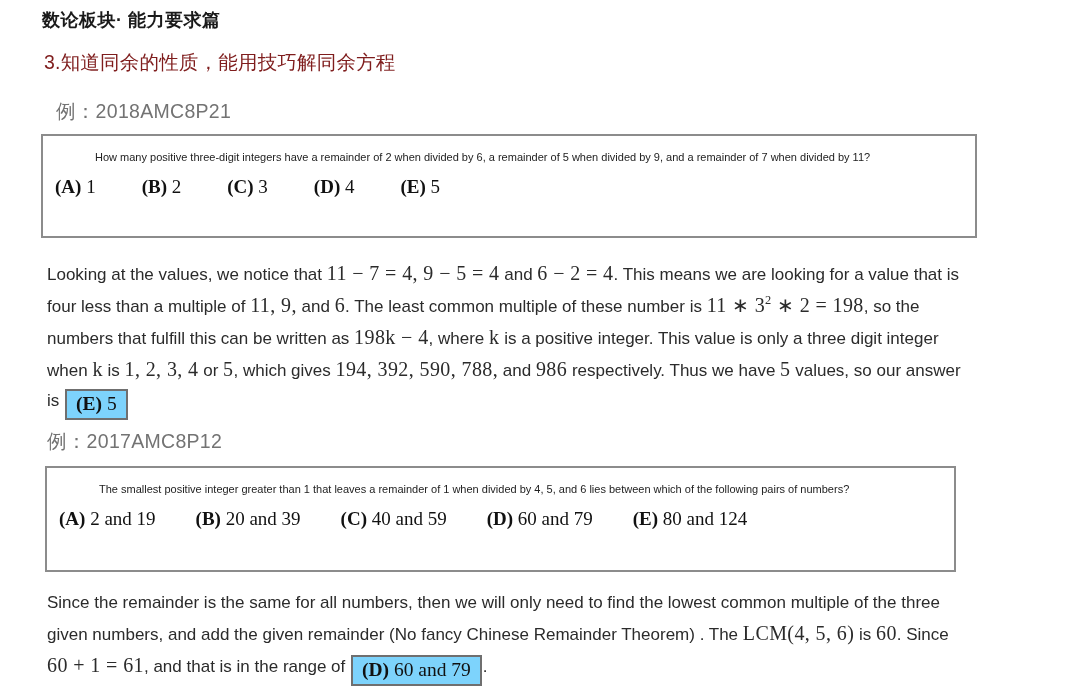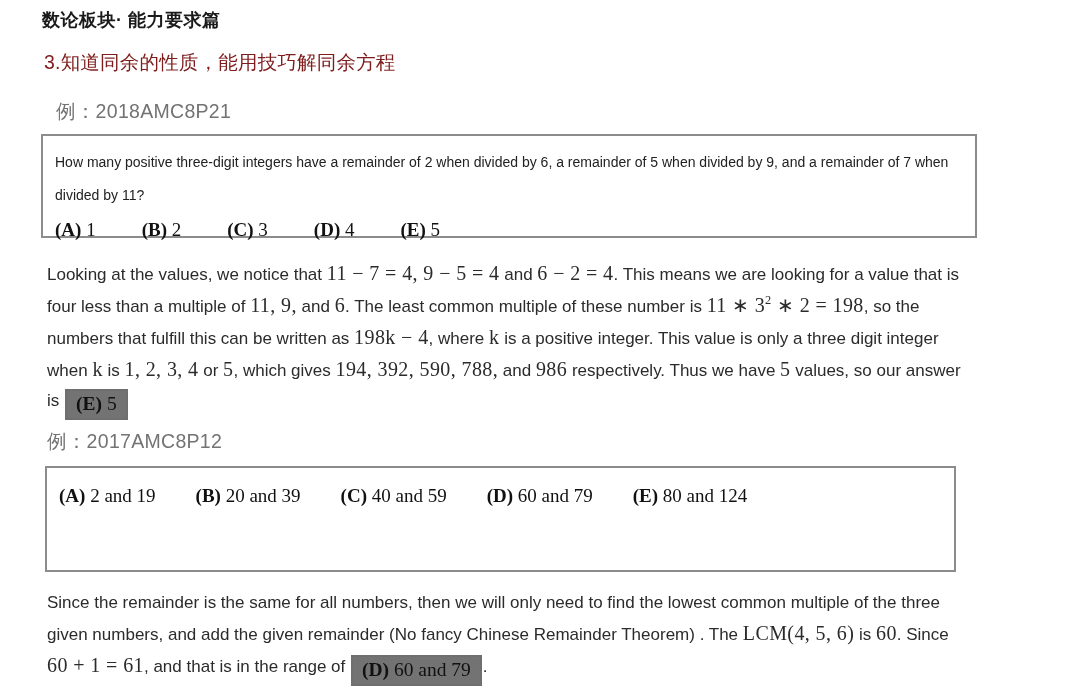--- a/index.html
+++ b/index.html
@@ -60,24 +60,25 @@
     position: absolute;
     box-sizing: border-box;
     border: 2px solid #8c8c8c;
     background: #ffffff;
     padding: 10px 12px 8px 12px;
   }
   #box1 { left: 41px; top: 134px; width: 936px; height: 104px; }
   #box2 { left: 45px; top: 466px; width: 911px; height: 106px; }
 
   .prob-text {
-    font-size: 14px;
-    line-height: 33px;
+    font-size: 11px;
+    line-height: 23px;
     color: #222222;
     font-family: "Liberation Sans", sans-serif;
+    margin-left: 40px;
   }
   .choices-row {
     margin-top: 7px;
     font-family: "Liberation Serif", serif;
     font-size: 19px;
     color: #111111;
     white-space: nowrap;
   }
   .choice {
     display: inline-block;
@@ -111,21 +112,21 @@
     letter-spacing: 0.4px;
   }
   sup.exp {
     font-size: 0.62em;
     vertical-align: super;
     line-height: 0;
   }
   .boxed-answer {
     display: inline-block;
     border: 2px solid #6f6f6f;
-    background: #737373;
+    background: #7dd3fc;
     padding: 1px 9px 2px 9px;
     font-family: "Liberation Serif", serif;
     font-size: 19.5px;
     line-height: 24px;
     color: #111111;
     vertical-align: -4px;
     margin: 0 1px;
   }
   .boxed-answer .lbl { font-weight: bold; }
   .nowrap { white-space: nowrap; }
@@ -145,20 +146,21 @@
     <div class="choices-row">
       <span class="choice"><span class="lbl">(A)</span> <span class="val">1</span></span><span class="choice"><span class="lbl">(B)</span> <span class="val">2</span></span><span class="choice"><span class="lbl">(C)</span> <span class="val">3</span></span><span class="choice"><span class="lbl">(D)</span> <span class="val">4</span></span><span class="choice"><span class="lbl">(E)</span> <span class="val">5</span></span>
     </div>
   </div>
 
   <div class="solution" id="sol1"><span>Looking at the values, we notice that </span><span class="m nowrap">11 − 7 = 4, 9 − 5 = 4</span><span> and </span><span class="m nowrap">6 − 2 = 4</span><span>. This means we are looking for a value that is four less than a multiple of </span><span class="m nowrap">11, 9,</span><span> and </span><span class="m">6</span><span>. The least common multiple of these number is </span><span class="m nowrap"><span>11 ∗ 3</span><sup class="exp">2</sup><span> ∗ 2 = 198</span></span><span>, so the numbers that fulfill this can be written as </span><span class="m nowrap">198k − 4</span><span>, where </span><span class="m it">k</span><span> is a positive integer. This value is only a three digit integer when </span><span class="m it">k</span><span> is </span><span class="m nowrap">1, 2, 3, 4</span><span> or </span><span class="m">5</span><span>, which gives </span><span class="m nowrap">194, 392, 590, 788,</span><span> and </span><span class="m">986</span><span> respectively. Thus we have </span><span class="m">5</span><span> values, so our answer is </span><span class="boxed-answer"><span class="lbl">(E)</span> <span>5</span></span></div>
 
   <div class="example-label" id="ex2-label">例：2017AMC8P12</div>
 
   <div class="problem-box" id="box2">
+    <div class="prob-text">The smallest positive integer greater than 1 that leaves a remainder of 1 when divided by 4, 5, and 6 lies between which of the following pairs of numbers?</div>
     <div class="choices-row">
       <span class="choice"><span class="lbl">(A)</span> <span class="val">2 and 19</span></span><span class="choice"><span class="lbl">(B)</span> <span class="val">20 and 39</span></span><span class="choice"><span class="lbl">(C)</span> <span class="val">40 and 59</span></span><span class="choice"><span class="lbl">(D)</span> <span class="val">60 and 79</span></span><span class="choice"><span class="lbl">(E)</span> <span class="val">80 and 124</span></span>
     </div>
   </div>
 
   <div class="solution" id="sol2"><span>Since the remainder is the same for all numbers, then we will only need to find the lowest common multiple of the three given numbers, and add the given remainder (No fancy Chinese Remainder Theorem) . The </span><span class="m nowrap">LCM(4, 5, 6)</span><span> is </span><span class="m">60</span><span>. Since </span><span class="m nowrap">60 + 1 = 61</span><span>, and that is in the range of </span><span class="boxed-answer"><span class="lbl">(D)</span> <span>60 and 79</span></span><span>.</span></div>
 
 </div>
 
 </body></html>

